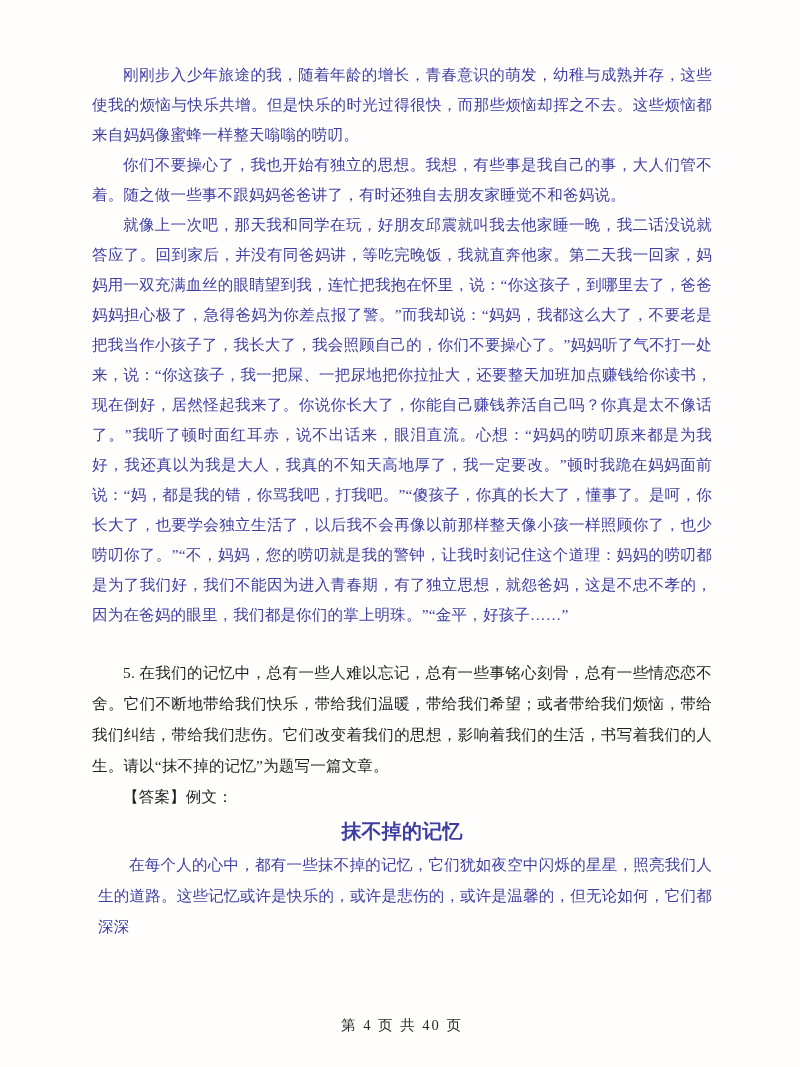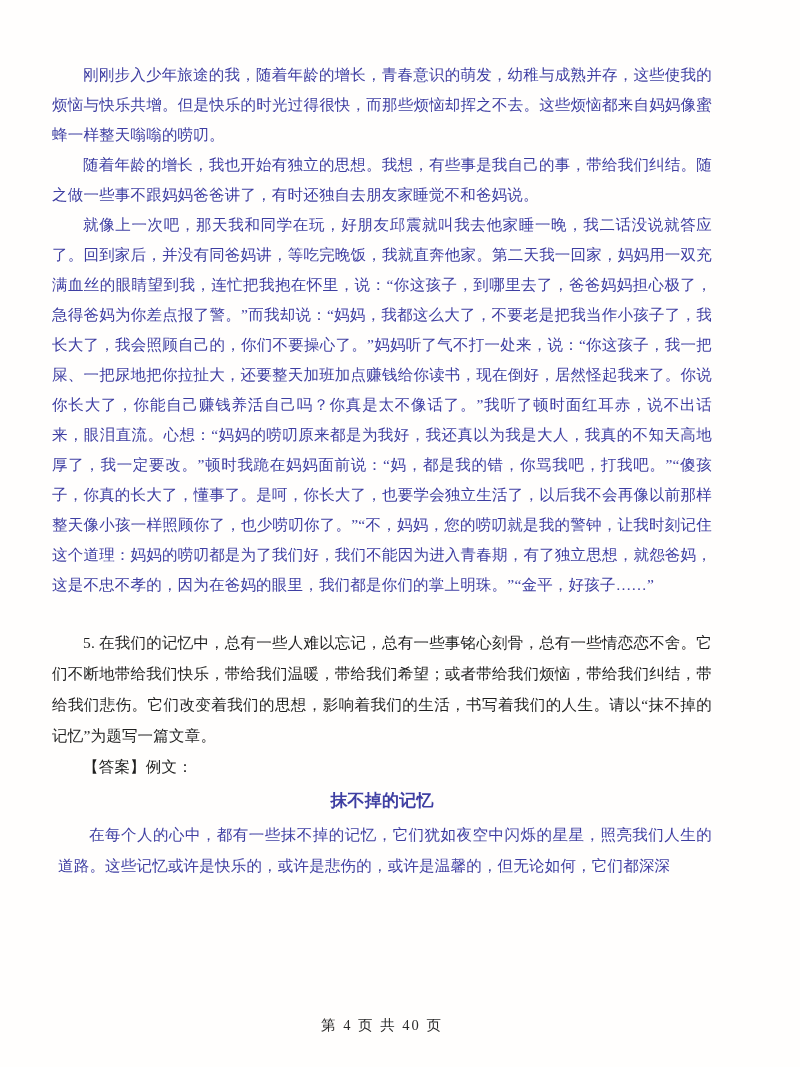--- a/index.html
+++ b/index.html
@@ -7,21 +7,21 @@
     padding: 0;
     background: #ffffff;
   }
   .page {
     position: relative;
     box-sizing: border-box;
     width: 800px;
     height: 1067px;
     margin: 0 auto;
     background: #fffefd;
-    padding: 60px 88px 0 52px;
+    padding: 60px 88px 0 92px;
     font-family: "Liberation Serif", "DejaVu Serif", serif;
     font-size: 15.5px;
     line-height: 30px;
     letter-spacing: 0.2px;
     display: flex;
     flex-direction: column;
     overflow: hidden;
   }
   .page p {
     margin: 0;
@@ -42,21 +42,21 @@
     text-indent: 1.6em;
   }
   .model-essay-section {
     margin-top: 3px;
   }
   .model-essay-title {
     margin: 0 0 2px 0;
     text-align: center;
     text-indent: 0;
     font-weight: bold;
-    font-size: 17px;
+    font-size: 20px;
     line-height: 32px;
     color: #3e3ea2;
   }
   .model-essay-section p {
     line-height: 31px;
     margin-left: 6px;
   }
   .page-footer {
     margin-top: auto;
     padding-bottom: 32px;
@@ -67,21 +67,21 @@
     line-height: 20px;
   }
 </style>
 </head>
 <body>
 
 <div class="page">
 
   <section class="answer-essay">
     <p class="essay-text">刚刚步入少年旅途的我，随着年龄的增长，青春意识的萌发，幼稚与成熟并存，这些使我的烦恼与快乐共增。但是快乐的时光过得很快，而那些烦恼却挥之不去。这些烦恼都来自妈妈像蜜蜂一样整天嗡嗡的唠叨。</p>
-    <p class="essay-text">随着年龄的增长，我也开始有独立的思想。我想，有些事是我自己的事，带给我们纠结。随之做一些事不跟妈妈爸爸讲了，有时还独自去朋友家睡觉不和爸妈说。</p>
+    <p class="essay-text">你们不要操心了，我也开始有独立的思想。我想，有些事是我自己的事，大人们管不着。随之做一些事不跟妈妈爸爸讲了，有时还独自去朋友家睡觉不和爸妈说。</p>
     <p class="essay-text">就像上一次吧，那天我和同学在玩，好朋友邱震就叫我去他家睡一晚，我二话没说就答应了。回到家后，并没有同爸妈讲，等吃完晚饭，我就直奔他家。第二天我一回家，妈妈用一双充满血丝的眼睛望到我，连忙把我抱在怀里，说：“你这孩子，到哪里去了，爸爸妈妈担心极了，急得爸妈为你差点报了警。”而我却说：“妈妈，我都这么大了，不要老是把我当作小孩子了，我长大了，我会照顾自己的，你们不要操心了。”妈妈听了气不打一处来，说：“你这孩子，我一把屎、一把尿地把你拉扯大，还要整天加班加点赚钱给你读书，现在倒好，居然怪起我来了。你说你长大了，你能自己赚钱养活自己吗？你真是太不像话了。”我听了顿时面红耳赤，说不出话来，眼泪直流。心想：“妈妈的唠叨原来都是为我好，我还真以为我是大人，我真的不知天高地厚了，我一定要改。”顿时我跪在妈妈面前说：“妈，都是我的错，你骂我吧，打我吧。”“傻孩子，你真的长大了，懂事了。是呵，你长大了，也要学会独立生活了，以后我不会再像以前那样整天像小孩一样照顾你了，也少唠叨你了。”“不，妈妈，您的唠叨就是我的警钟，让我时刻记住这个道理：妈妈的唠叨都是为了我们好，我们不能因为进入青春期，有了独立思想，就怨爸妈，这是不忠不孝的，因为在爸妈的眼里，我们都是你们的掌上明珠。”“金平，好孩子……”</p>
   </section>
 
   <section class="question-section">
     <p>5. 在我们的记忆中，总有一些人难以忘记，总有一些事铭心刻骨，总有一些情恋恋不舍。它们不断地带给我们快乐，带给我们温暖，带给我们希望；或者带给我们烦恼，带给我们纠结，带给我们悲伤。它们改变着我们的思想，影响着我们的生活，书写着我们的人生。请以“抹不掉的记忆”为题写一篇文章。</p>
     <p class="answer-label-line">【答案】例文：</p>
   </section>
 
   <section class="model-essay-section">
     <h3 class="model-essay-title">抹不掉的记忆</h3>

